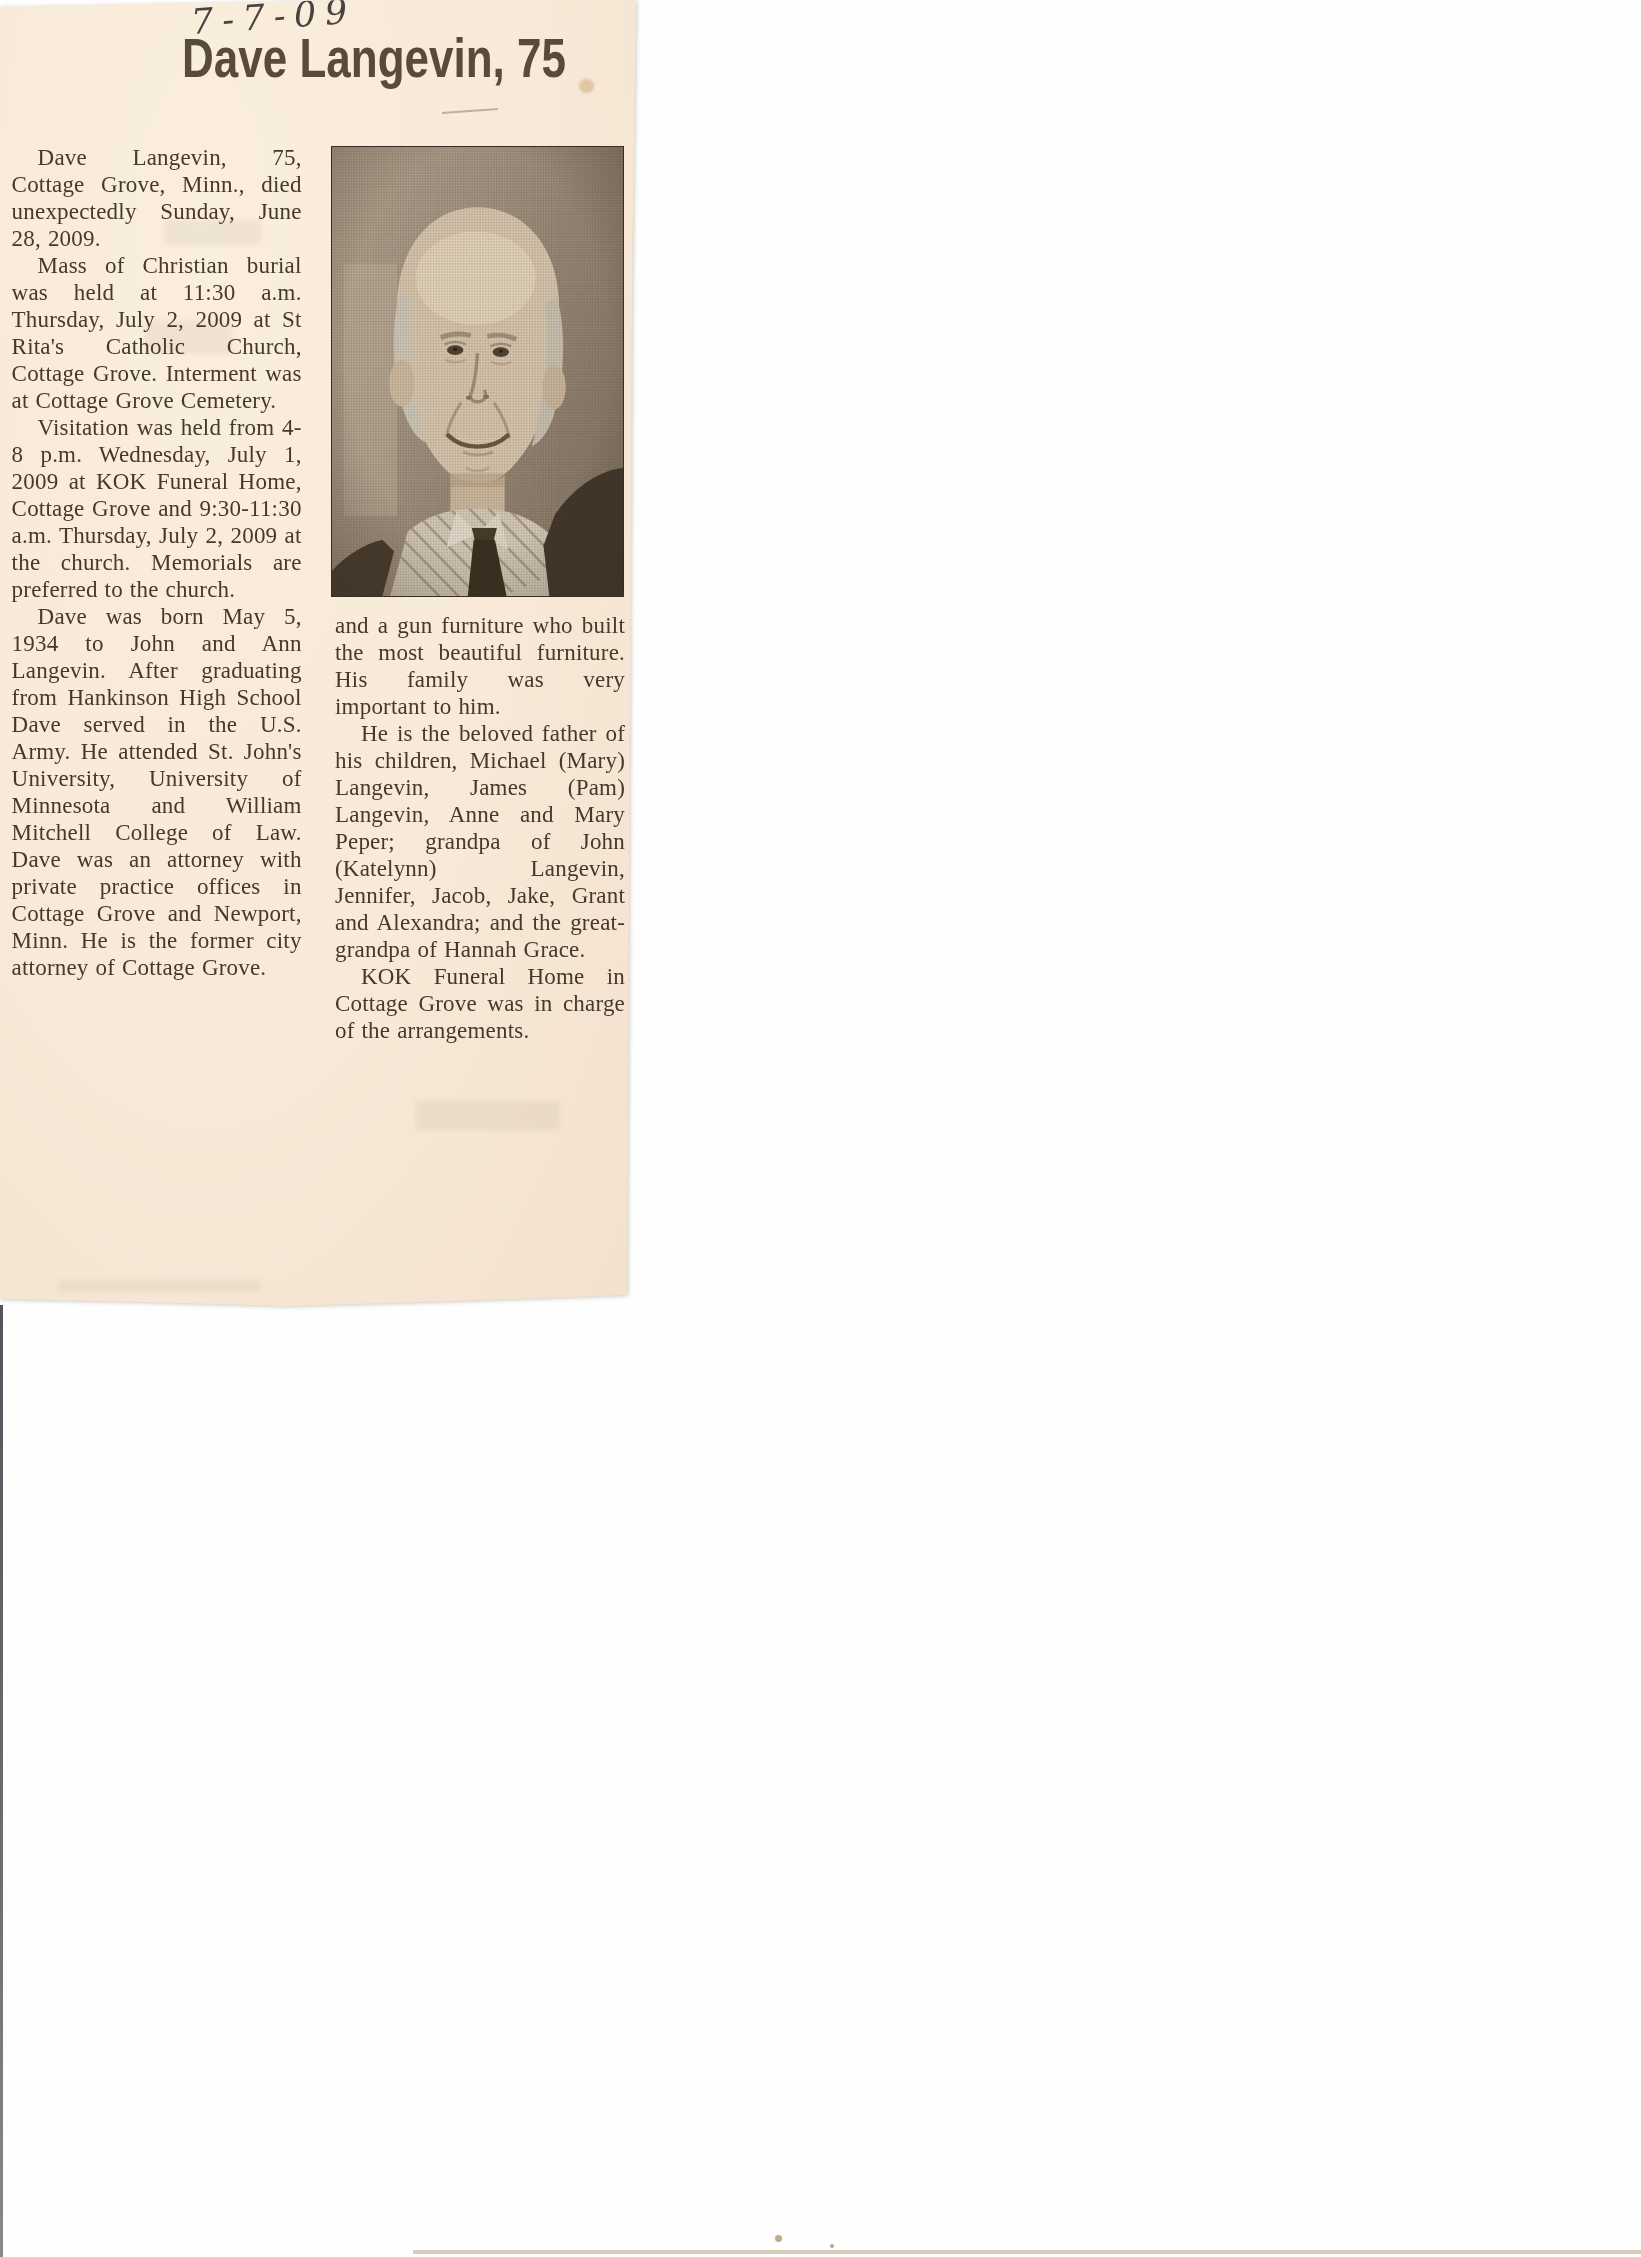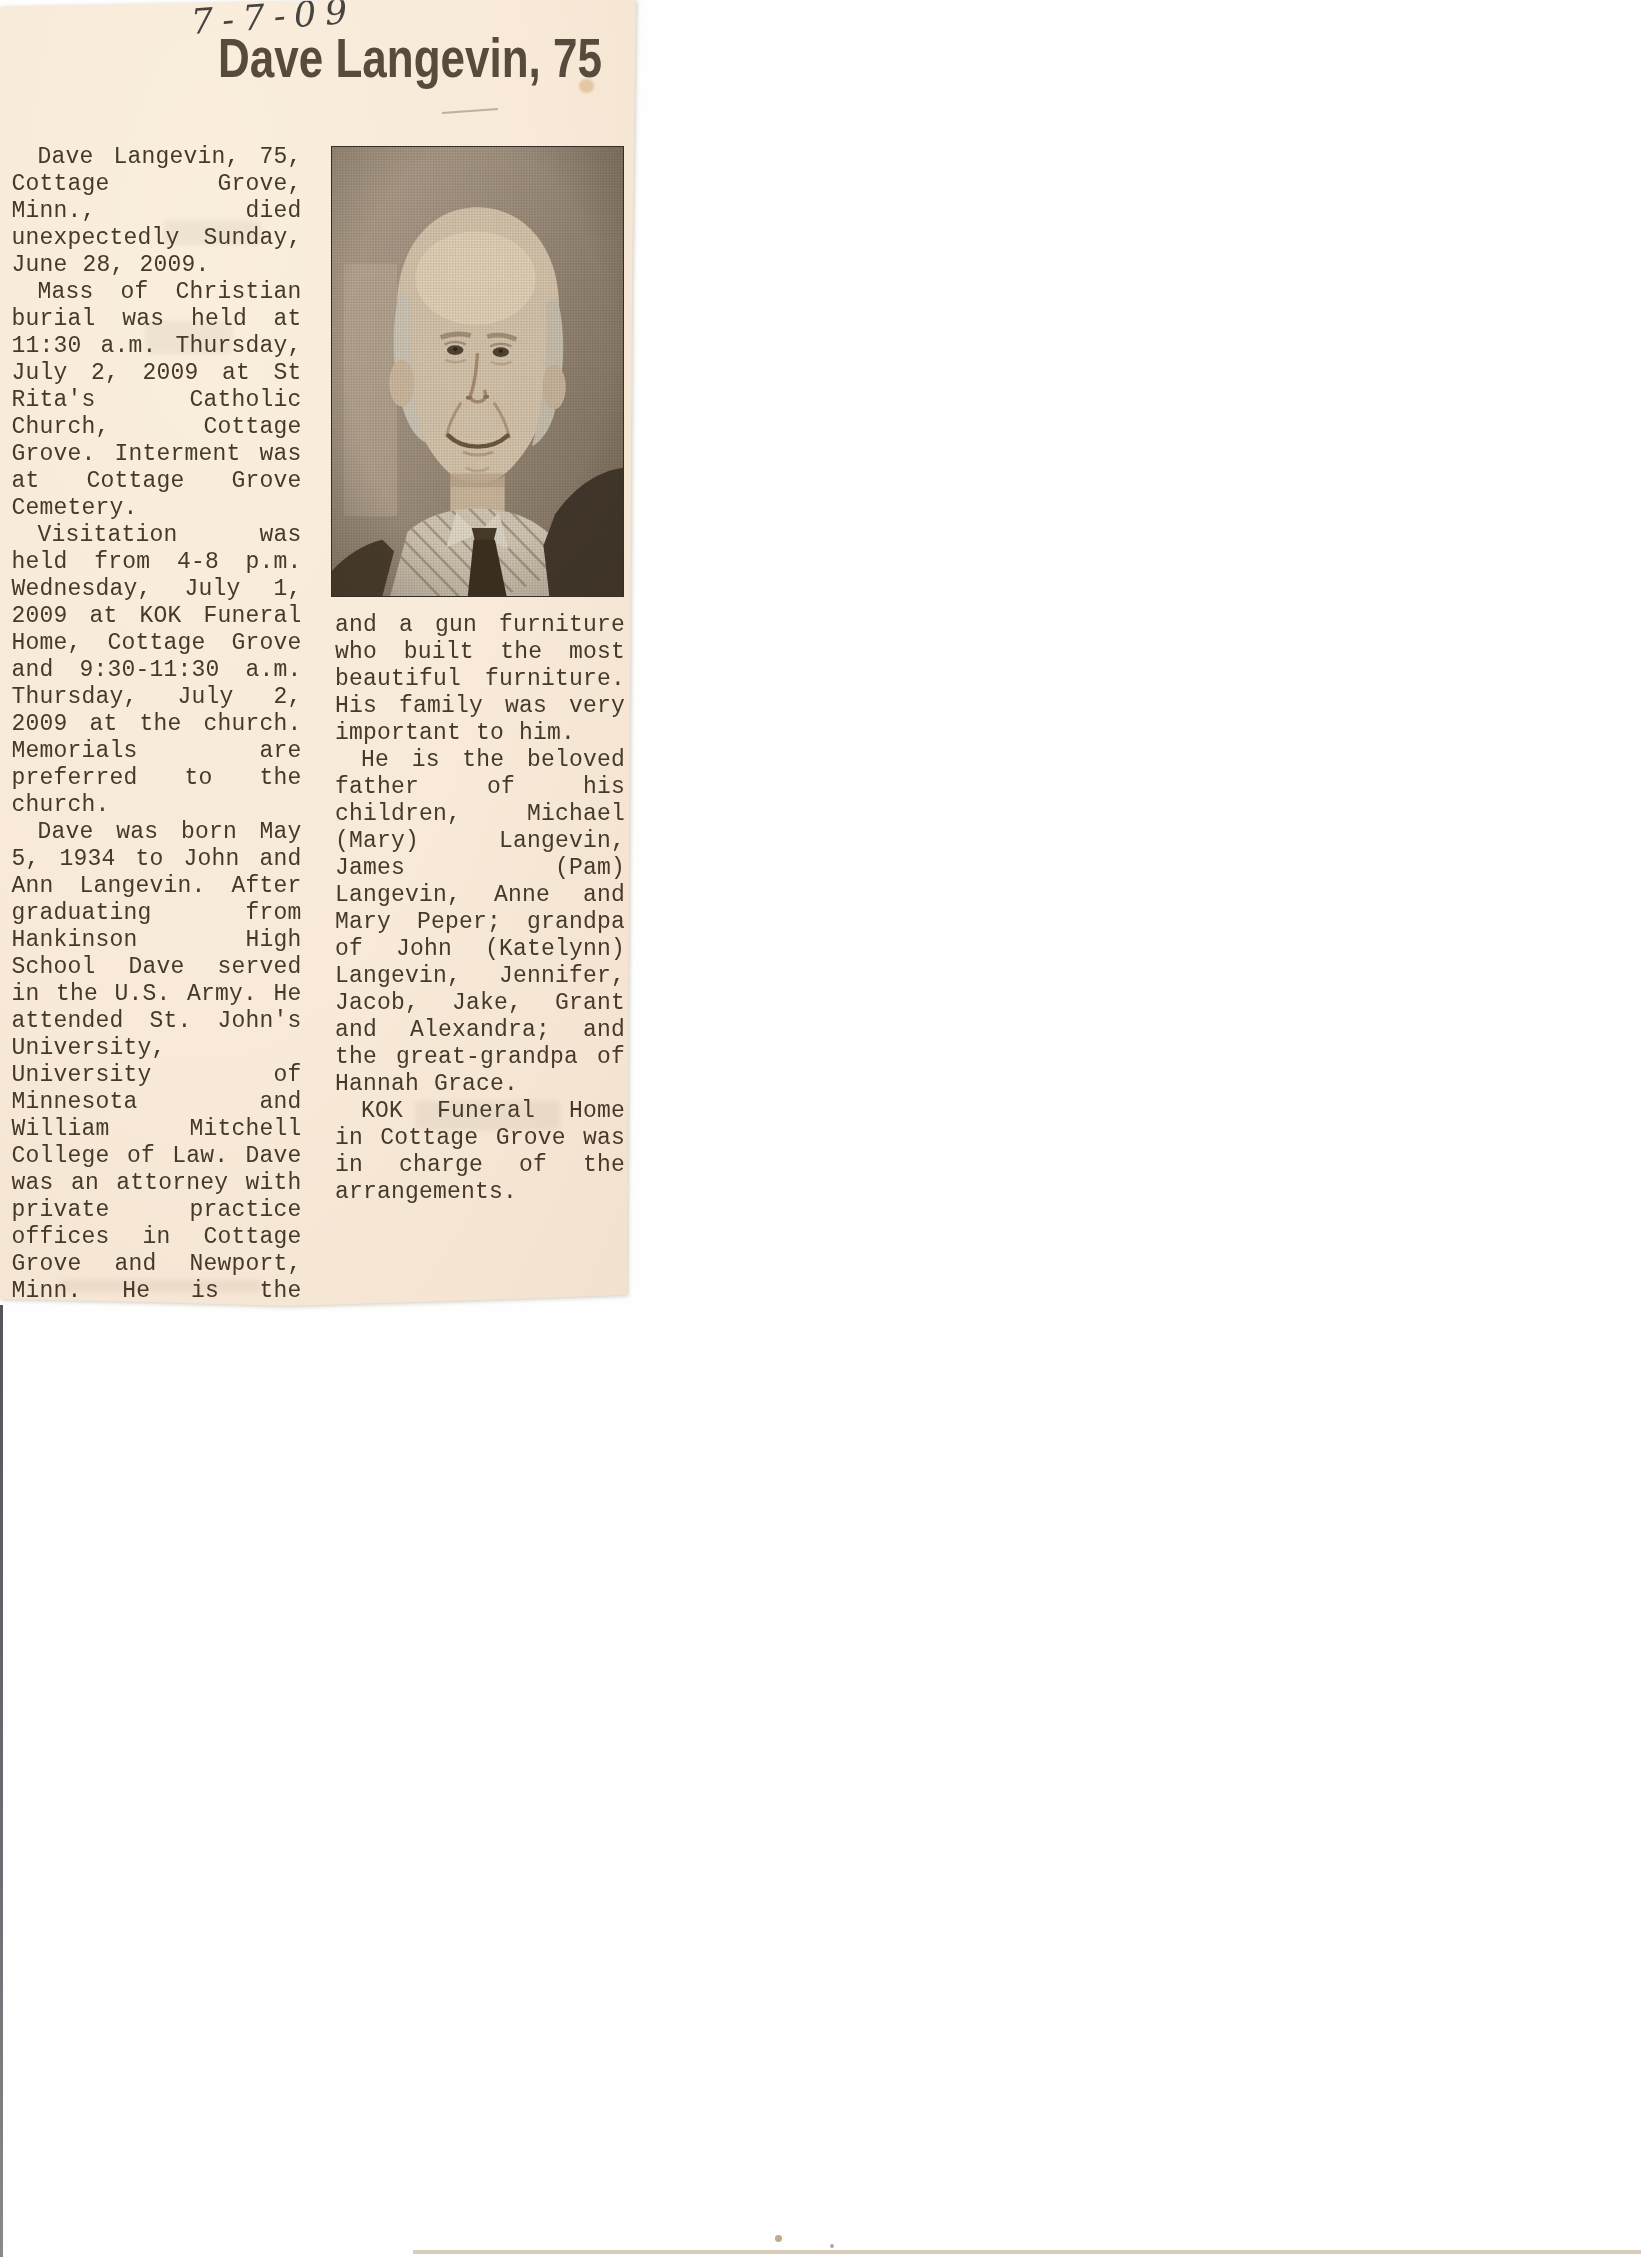--- a/index.html
+++ b/index.html
@@ -23,41 +23,41 @@
                       454px 1301px, 286px 1306px, 145px 1302px, 0px 1299px);
   }
 
   .handwritten{
     position:absolute;left:191px;top:-5.8px;width:232px;
     font-family:"DejaVu Serif", serif;font-style:italic;
     font-size:35px;letter-spacing:8.7px;color:#474340;
     transform:rotate(-4deg);white-space:nowrap;
   }
 
-  .headline-wrap{position:absolute;left:0;top:31px;width:748px;text-align:center;margin-left:36px;}
+  .headline-wrap{position:absolute;left:0;top:31px;width:748px;text-align:center;}
   .headline{
     display:inline-block;margin:0;
     font-family:"Liberation Sans", sans-serif;font-weight:bold;
     font-size:55px;line-height:1;letter-spacing:0px;
     color:#584a3c;transform:scaleX(.8);transform-origin:center;
     white-space:nowrap;
   }
 
   .photo-frame{
     position:absolute;left:331px;top:146px;width:293px;height:451px;
     border:1.9px solid #352e26;box-sizing:border-box;background:#9a8b79;
   }
   .photo-frame svg{display:block;width:100%;height:100%;}
 
   .col{position:absolute;}
   .col-left{left:11.6px;top:144px;width:290px;}
   .col-right{left:335px;top:612px;width:290px;}
   .col p{
     margin:0;text-align:justify;text-indent:26px;
-    font-family:Liberation Mono, monospace;
+    font-family:Liberation Serif, serif;
     font-size:23px;line-height:27px;
     letter-spacing:0.2px;word-spacing:1px;
     color:#46392b;
   }
   .col-right p:first-child{text-indent:0;}
 
   
   .smudge{position:absolute;background:rgba(96,78,58,.07);filter:blur(2.9px);border-radius:3.9px;}
   .sm1{left:164px;top:220px;width:97px;height:25px;}
   .sm2{left:145px;top:321px;width:87px;height:33px;}

